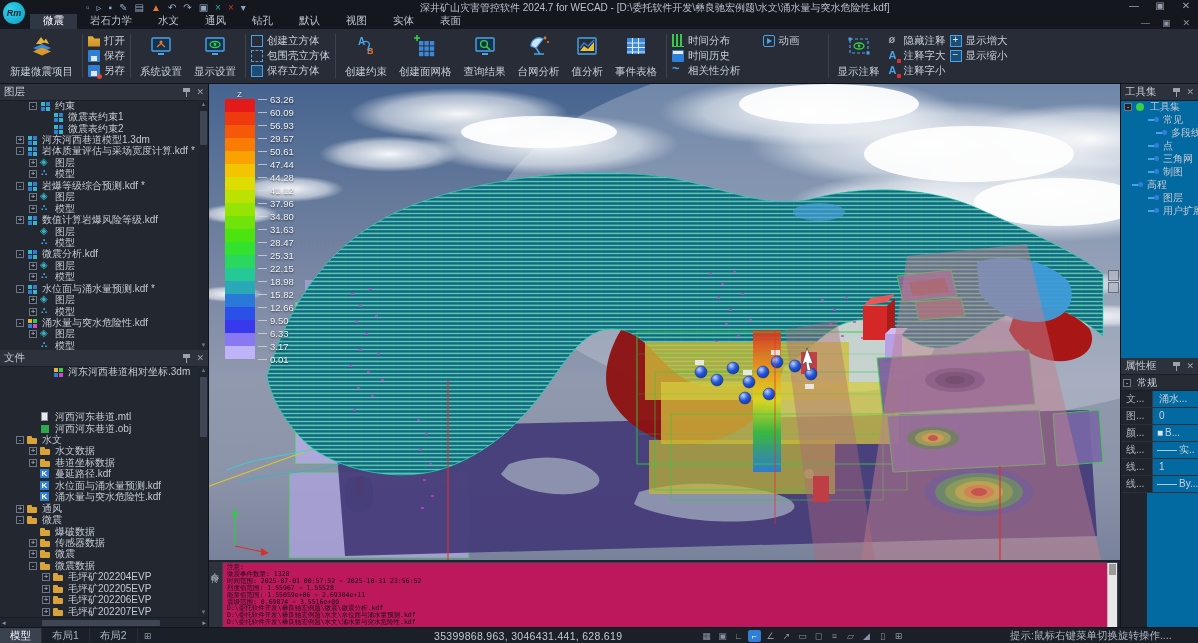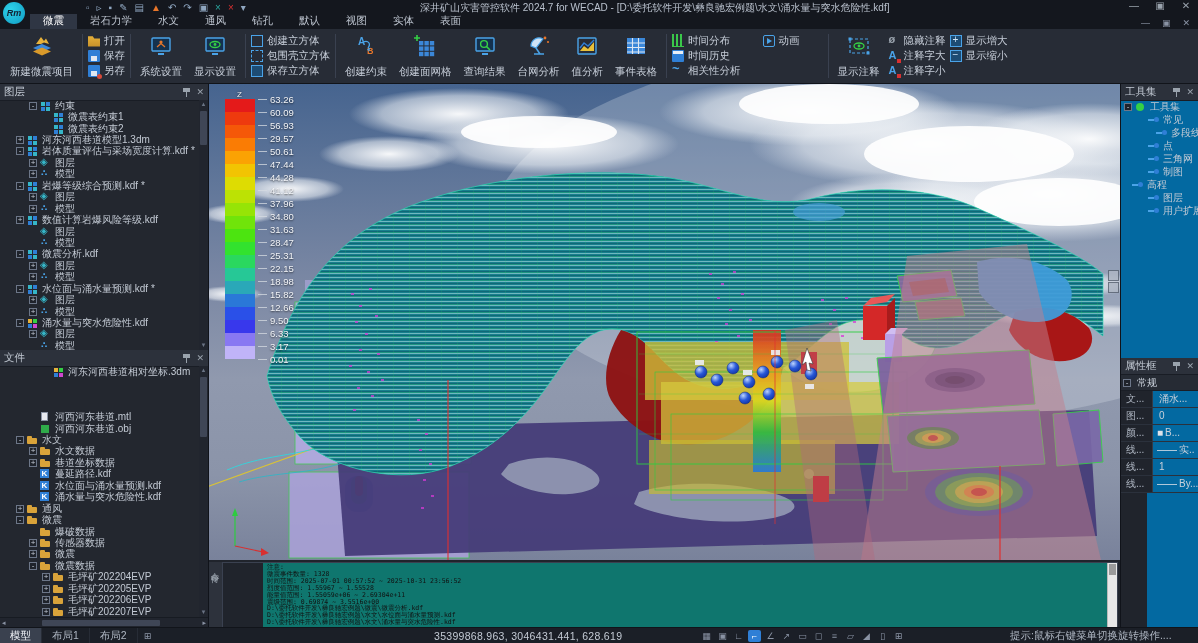--- a/index.html
+++ b/index.html
@@ -106,22 +106,22 @@
   .legend-labels{margin-left:3px;margin-top:-6px;}
   .legend-label{height:13px;display:flex;align-items:center;color:#f2f4f8;font-size:9.5px;text-shadow:0 1px 2px rgba(0,0,0,.65);}
   .tick{width:9px;height:1px;background:#d6dbe2;opacity:.75;margin-right:3px;}
   .vp-handle{position:absolute;right:1px;width:9px;height:9px;background:#aeb6c4;opacity:.85;border:1px solid #5a6372;z-index:4;}
   
   .cmd{flex:1;display:flex;background:#20242c;position:relative;padding:2px 2px 2px 0;}
   .cmd-side{width:13px;flex:none;background:#2d323c;display:flex;flex-direction:column;align-items:center;}
   .cmd-side-label{writing-mode:vertical-rl;font-size:8.5px;color:#9aa3ad;margin-top:4px;letter-spacing:1px;}
   .cmd-close{color:#9aa3ad;font-size:9px;margin:3px 0 1px;}
   .cmd-body{flex:1;display:flex;flex-direction:column;border:1px solid #3a4150;}
-  .cmd-log{flex:1;background:#0f766e;position:relative;overflow:hidden;padding:1px 10px 1px 4px;
-           font-family:"DejaVu Sans Mono","Liberation Mono",monospace;margin-left:40px;}
+  .cmd-log{flex:1;background:#be185d;position:relative;overflow:hidden;padding:1px 10px 1px 4px;
+           font-family:"DejaVu Sans Mono","Liberation Mono",monospace;}
   .cmd-line{font-size:6.5px;line-height:6.9px;color:#111;white-space:nowrap;}
   .cmd-vscroll{position:absolute;right:0;top:0;bottom:0;width:9px;background:#e8e8e8;border-left:1px solid #bbb;}
   .cmd-vthumb{width:7px;height:11px;background:#9a9a9a;margin:1px auto;}
   .cmd-input{height:12px;background:#fff;display:flex;align-items:center;gap:3px;padding:0 3px;border-top:1px solid #888;}
   .cmd-badge{width:9px;height:9px;background:#2f5fae;color:#fff;font-size:7px;line-height:9px;text-align:center;flex:none;}
   .cmd-prompt{font-size:8.5px;color:#8a8f98;}
   
   .statusbar{height:16px;background:#1b1f27;border-top:1px solid #11141a;box-sizing:border-box;position:relative;
              display:flex;align-items:center;font-size:10.5px;color:#aeb6c2;}
   .sb-tabs{display:flex;height:100%;align-items:stretch;}

